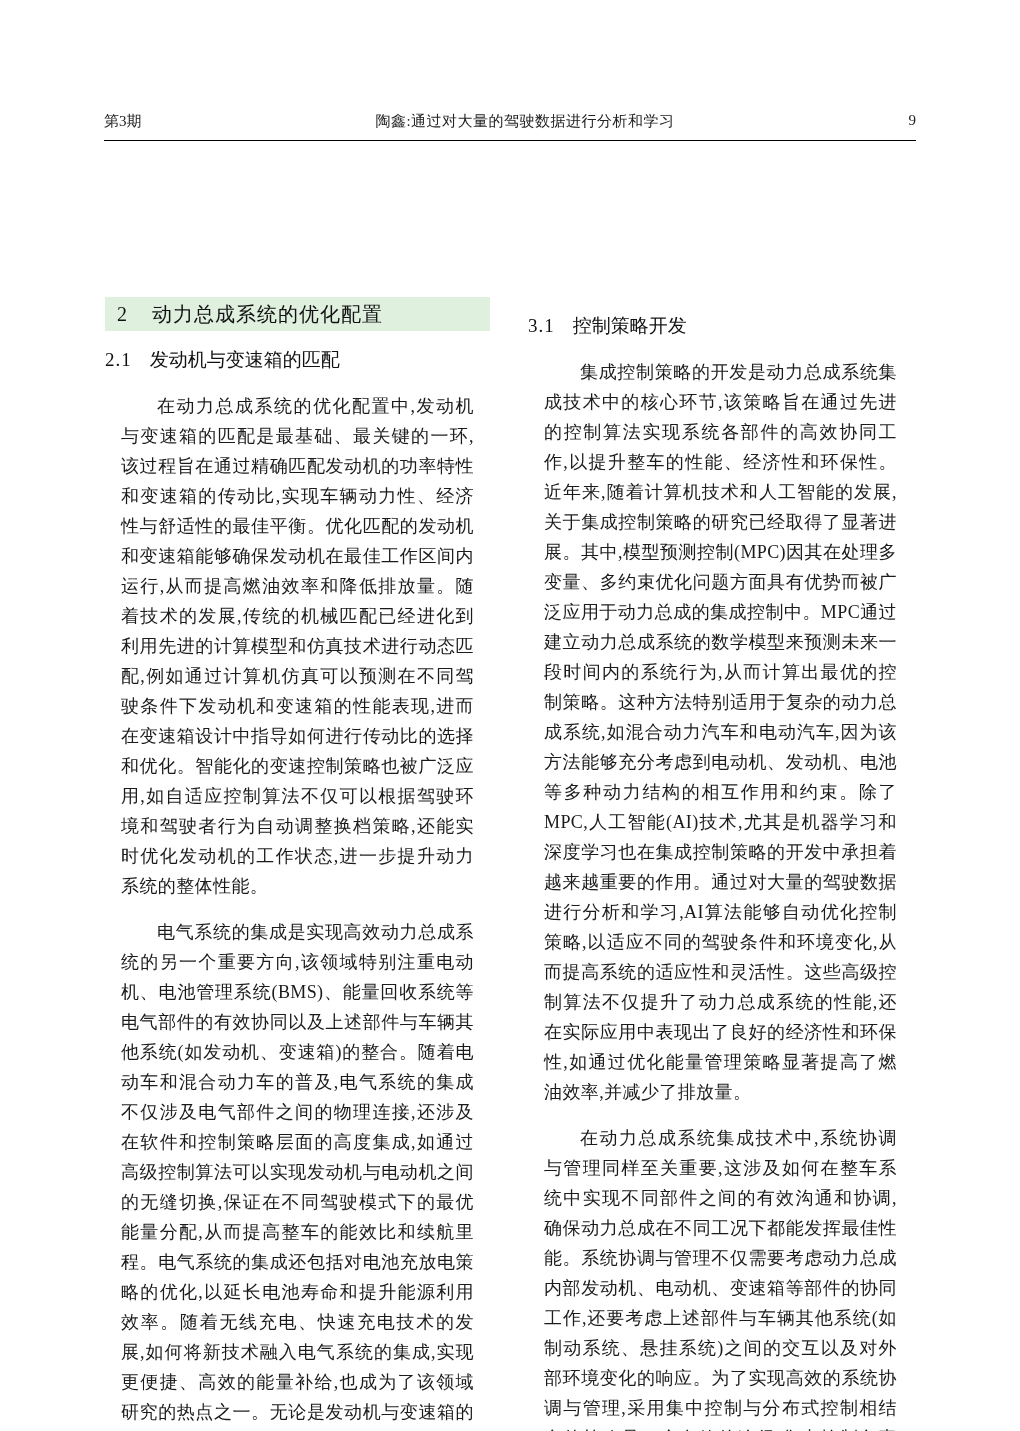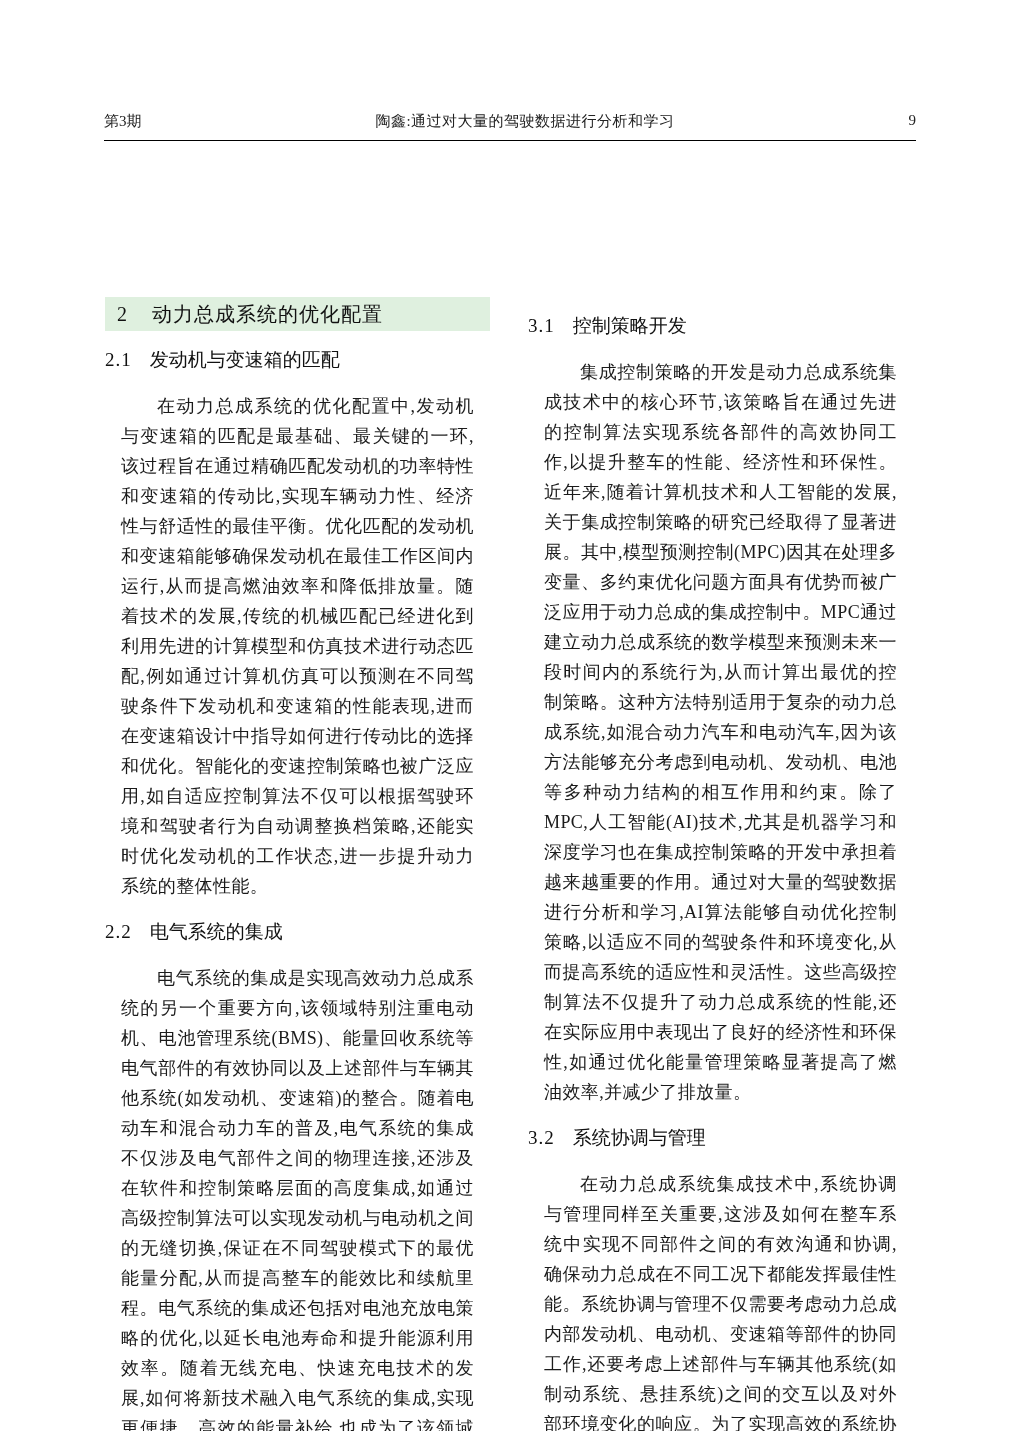--- a/index.html
+++ b/index.html
@@ -90,39 +90,33 @@
         <span class="sec-num">2</span><span>动力总成系统的优化配置</span>
       </div>
 
       <div class="subsection">
         <span class="sub-num">2.1</span><span>发动机与变速箱的匹配</span>
       </div>
       <p class="para">
         <span>在动力总成系统的优化配置中,发动机与变速箱的匹配是最基础、最关键的一环,该过程旨在通过精确匹配发动机的功率特性和变速箱的传动比,实现车辆动力性、经济性与舒适性的最佳平衡。优化匹配的发动机和变速箱能够确保发动机在最佳工作区间内运行,从而提高燃油效率和降低排放量。随着技术的发展,传统的机械匹配已经进化到利用先进的计算模型和仿真技术进行动态匹配,例如通过计算机仿真可以预测在不同驾驶条件下发动机和变速箱的性能表现,进而在变速箱设计中指导如何进行传动比的选择和优化。智能化的变速控制策略也被广泛应用,如自适应控制算法不仅可以根据驾驶环境和驾驶者行为自动调整换档策略,还能实时优化发动机的工作状态,进一步提升动力系统的整体性能。</span>
       </p>
 
-      <div class="subsection">
-        <span class="sub-num">2.2</span><span>电气系统的集成</span>
-      </div>
       <p class="para">
         <span>电气系统的集成是实现高效动力总成系统的另一个重要方向,该领域特别注重电动机、电池管理系统(BMS)、能量回收系统等电气部件的有效协同以及上述部件与车辆其他系统(如发动机、变速箱)的整合。随着电动车和混合动力车的普及,电气系统的集成不仅涉及电气部件之间的物理连接,还涉及在软件和控制策略层面的高度集成,如通过高级控制算法可以实现发动机与电动机之间的无缝切换,保证在不同驾驶模式下的最优能量分配,从而提高整车的能效比和续航里程。电气系统的集成还包括对电池充放电策略的优化,以延长电池寿命和提升能源利用效率。随着无线充电、快速充电技术的发展,如何将新技术融入电气系统的集成,实现更便捷、高效的能量补给,也成为了该领域研究的热点之一。无论是发动机与变速箱的匹配,还是电气系统的集成,两者均是动力总成系统优化配置中不可或缺的一部分。通过这些技术的不断进步和应用,未来汽车在保证动力性能的同时,可实现更低的能耗和更好的环境适应性</span>
       </p>
     </div>
 
     <div class="column">
 
       <div class="subsection">
         <span class="sub-num">3.1</span><span>控制策略开发</span>
       </div>
       <p class="para">
         <span>集成控制策略的开发是动力总成系统集成技术中的核心环节,该策略旨在通过先进的控制算法实现系统各部件的高效协同工作,以提升整车的性能、经济性和环保性。近年来,随着计算机技术和人工智能的发展,关于集成控制策略的研究已经取得了显著进展。其中,模型预测控制(MPC)因其在处理多变量、多约束优化问题方面具有优势而被广泛应用于动力总成的集成控制中。MPC通过建立动力总成系统的数学模型来预测未来一段时间内的系统行为,从而计算出最优的控制策略。这种方法特别适用于复杂的动力总成系统,如混合动力汽车和电动汽车,因为该方法能够充分考虑到电动机、发动机、电池等多种动力结构的相互作用和约束。除了MPC,人工智能(AI)技术,尤其是机器学习和深度学习也在集成控制策略的开发中承担着越来越重要的作用。通过对大量的驾驶数据进行分析和学习,AI算法能够自动优化控制策略,以适应不同的驾驶条件和环境变化,从而提高系统的适应性和灵活性。这些高级控制算法不仅提升了动力总成系统的性能,还在实际应用中表现出了良好的经济性和环保性,如通过优化能量管理策略显著提高了燃油效率,并减少了排放量。</span>
       </p>
 
-      <div class="subsection">
-        <span class="sub-num">3.2</span><span>系统协调与管理</span>
-      </div>
       <p class="para">
         <span>在动力总成系统集成技术中,系统协调与管理同样至关重要,这涉及如何在整车系统中实现不同部件之间的有效沟通和协调,确保动力总成在不同工况下都能发挥最佳性能。系统协调与管理不仅需要考虑动力总成内部发动机、电动机、变速箱等部件的协同工作,还要考虑上述部件与车辆其他系统(如制动系统、悬挂系统)之间的交互以及对外部环境变化的响应。为了实现高效的系统协调与管理,采用集中控制与分布式控制相结合的策略是一个有效的途径,集中控制负责协调整个动力总成系统的核心策略,而分布式控制则负责各自子系统的具体控制任务。这种方式不仅可以提高控制的灵活性和可靠性,还能有效降低系统的复杂度。同时,实时数据通讯和信息交换技</span>
       </p>
     </div>
 
   </div>
 </div>
 
 </body></html>

